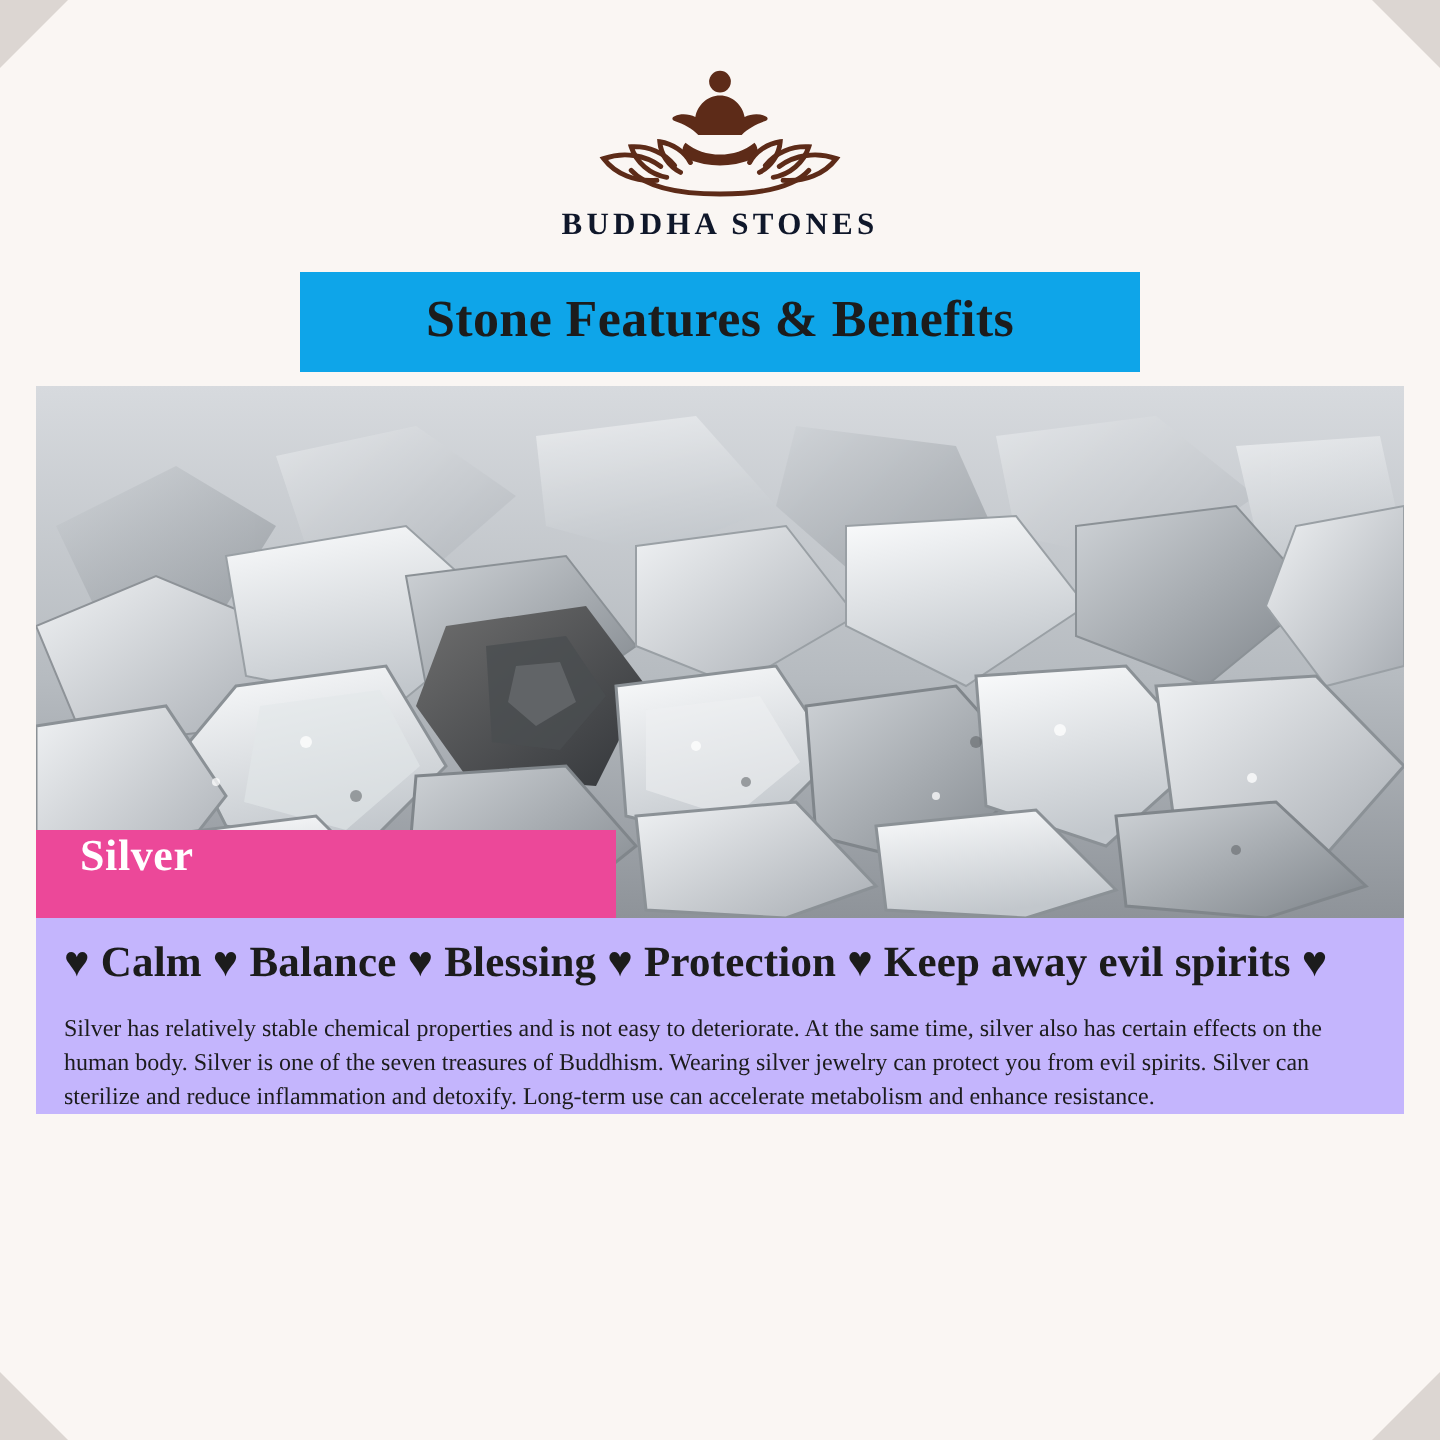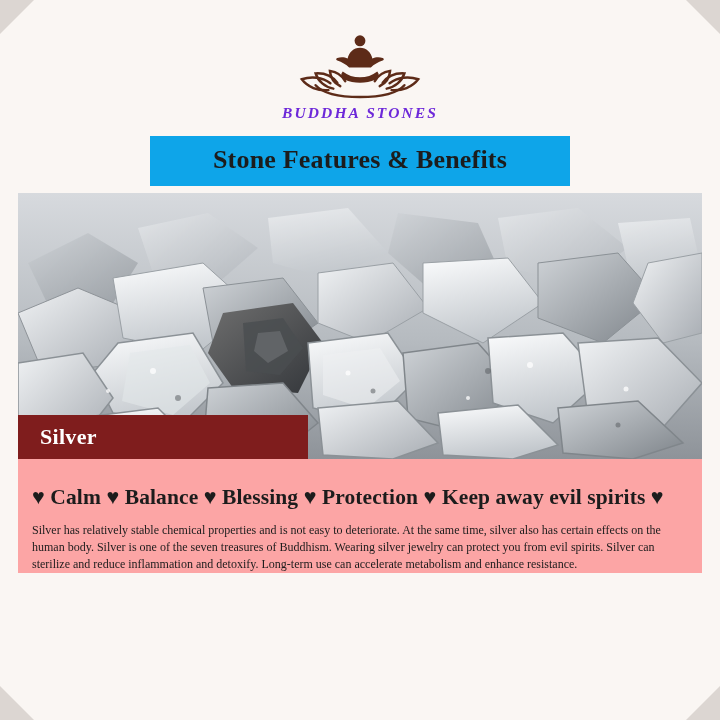--- a/index.html
+++ b/index.html
@@ -42,23 +42,22 @@
   .logo-mark {
     width: 150px;
     height: 74px;
     display: block;
   }
   .brand-name {
     margin-top: 4px;
     font-family: "Liberation Serif", serif;
     font-size: 15.5px;
     letter-spacing: 2.1px;
-    color: #6d28d9;
-    font-weight: bold;
-    font-style: italic;
+    color: #0f172a;
+    font-weight: bold;
   }
 
   .title-band {
     margin: 14px auto 0 auto;
     width: 420px;
     background: #0ea5e9;
     text-align: center;
     padding: 9px 0 11px 0;
   }
   .title-band h1 {
@@ -78,37 +77,37 @@
     background: #b9bcc0;
   }
   .hero svg { display: block; width: 100%; height: 100%; }
 
   .stone-label {
     position: absolute;
     left: 0;
     bottom: 0;
     width: 290px;
     height: 44px;
-    background: #7f1d1d;
+    background: #ec4899;
     display: flex;
-    align-items: center;
+    align-items: flex-start;
   }
   .stone-label span {
     color: #ffffff;
     font-family: "Liberation Serif", serif;
     font-size: 22px;
     font-weight: bold;
     padding-left: 22px;
     letter-spacing: 0.3px;
   }
 
   .content {
     margin: 0 18px;
-    background: #fca5a5;
-    padding: 26px 10px 0 14px;
+    background: #c4b5fd;
+    padding: 10px 10px 0 14px;
   }
   .keywords {
     font-family: "Liberation Serif", serif;
     font-size: 21.5px;
     font-weight: bold;
     color: #1c1c1c;
     white-space: nowrap;
     letter-spacing: 0.1px;
   }
   .description {

